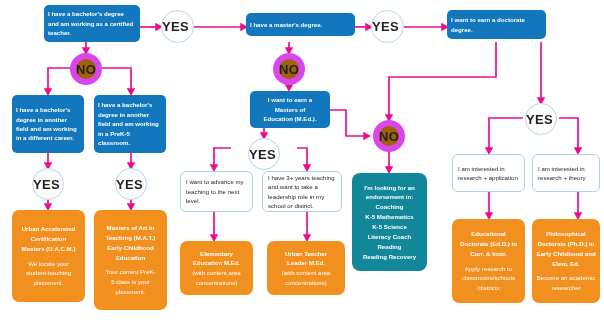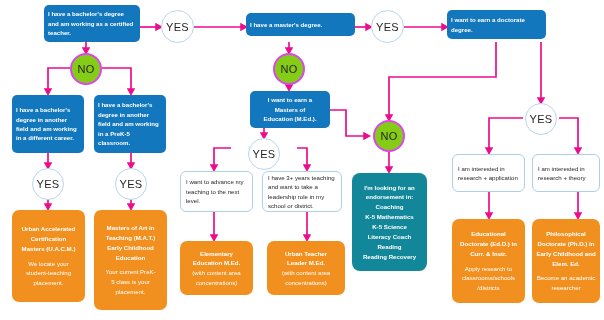--- a/index.html
+++ b/index.html
@@ -21,24 +21,24 @@
   .orange .sb{font-weight:400;margin-top:5px;}
 
   .teal{background:#13879A;color:#ffffff;font-size:6.1px;line-height:1.62;
         font-weight:600;border-radius:8px;padding:4px;}
 
   .white{background:#ffffff;color:#231f20;font-size:6.1px;line-height:1.55;
          border:0.8px solid #AECFE8;border-radius:6px;text-align:left;
          align-items:flex-start;padding:4px 5px;font-weight:400;}
 
   .circ{position:absolute;border-radius:50%;display:flex;align-items:center;
-        justify-content:center;font-size:11px;font-weight:400;color:#231f20;
+        justify-content:flex-start;font-size:13px;font-weight:700;color:#231f20;
         letter-spacing:.3px;box-sizing:border-box;}
   .circ.yes{background:#ffffff;border:1px solid #B9D5EC;}
-  .circ.no{background:#84cc16;border:2px solid #d946ef;}
+  .circ.no{background:#a16207;border:6px solid #d946ef;}
 </style>
 </head>
 <body>
 
 <div id="canvas">
 
   <svg class="wires" viewBox="0 0 604 320">
     <defs>
       <marker id="ah" markerWidth="5" markerHeight="5" refX="3.4" refY="2.5" orient="auto">
         <path d="M0,0 L4.6,2.5 L0,5 z" fill="#EC0D8C"></path>

